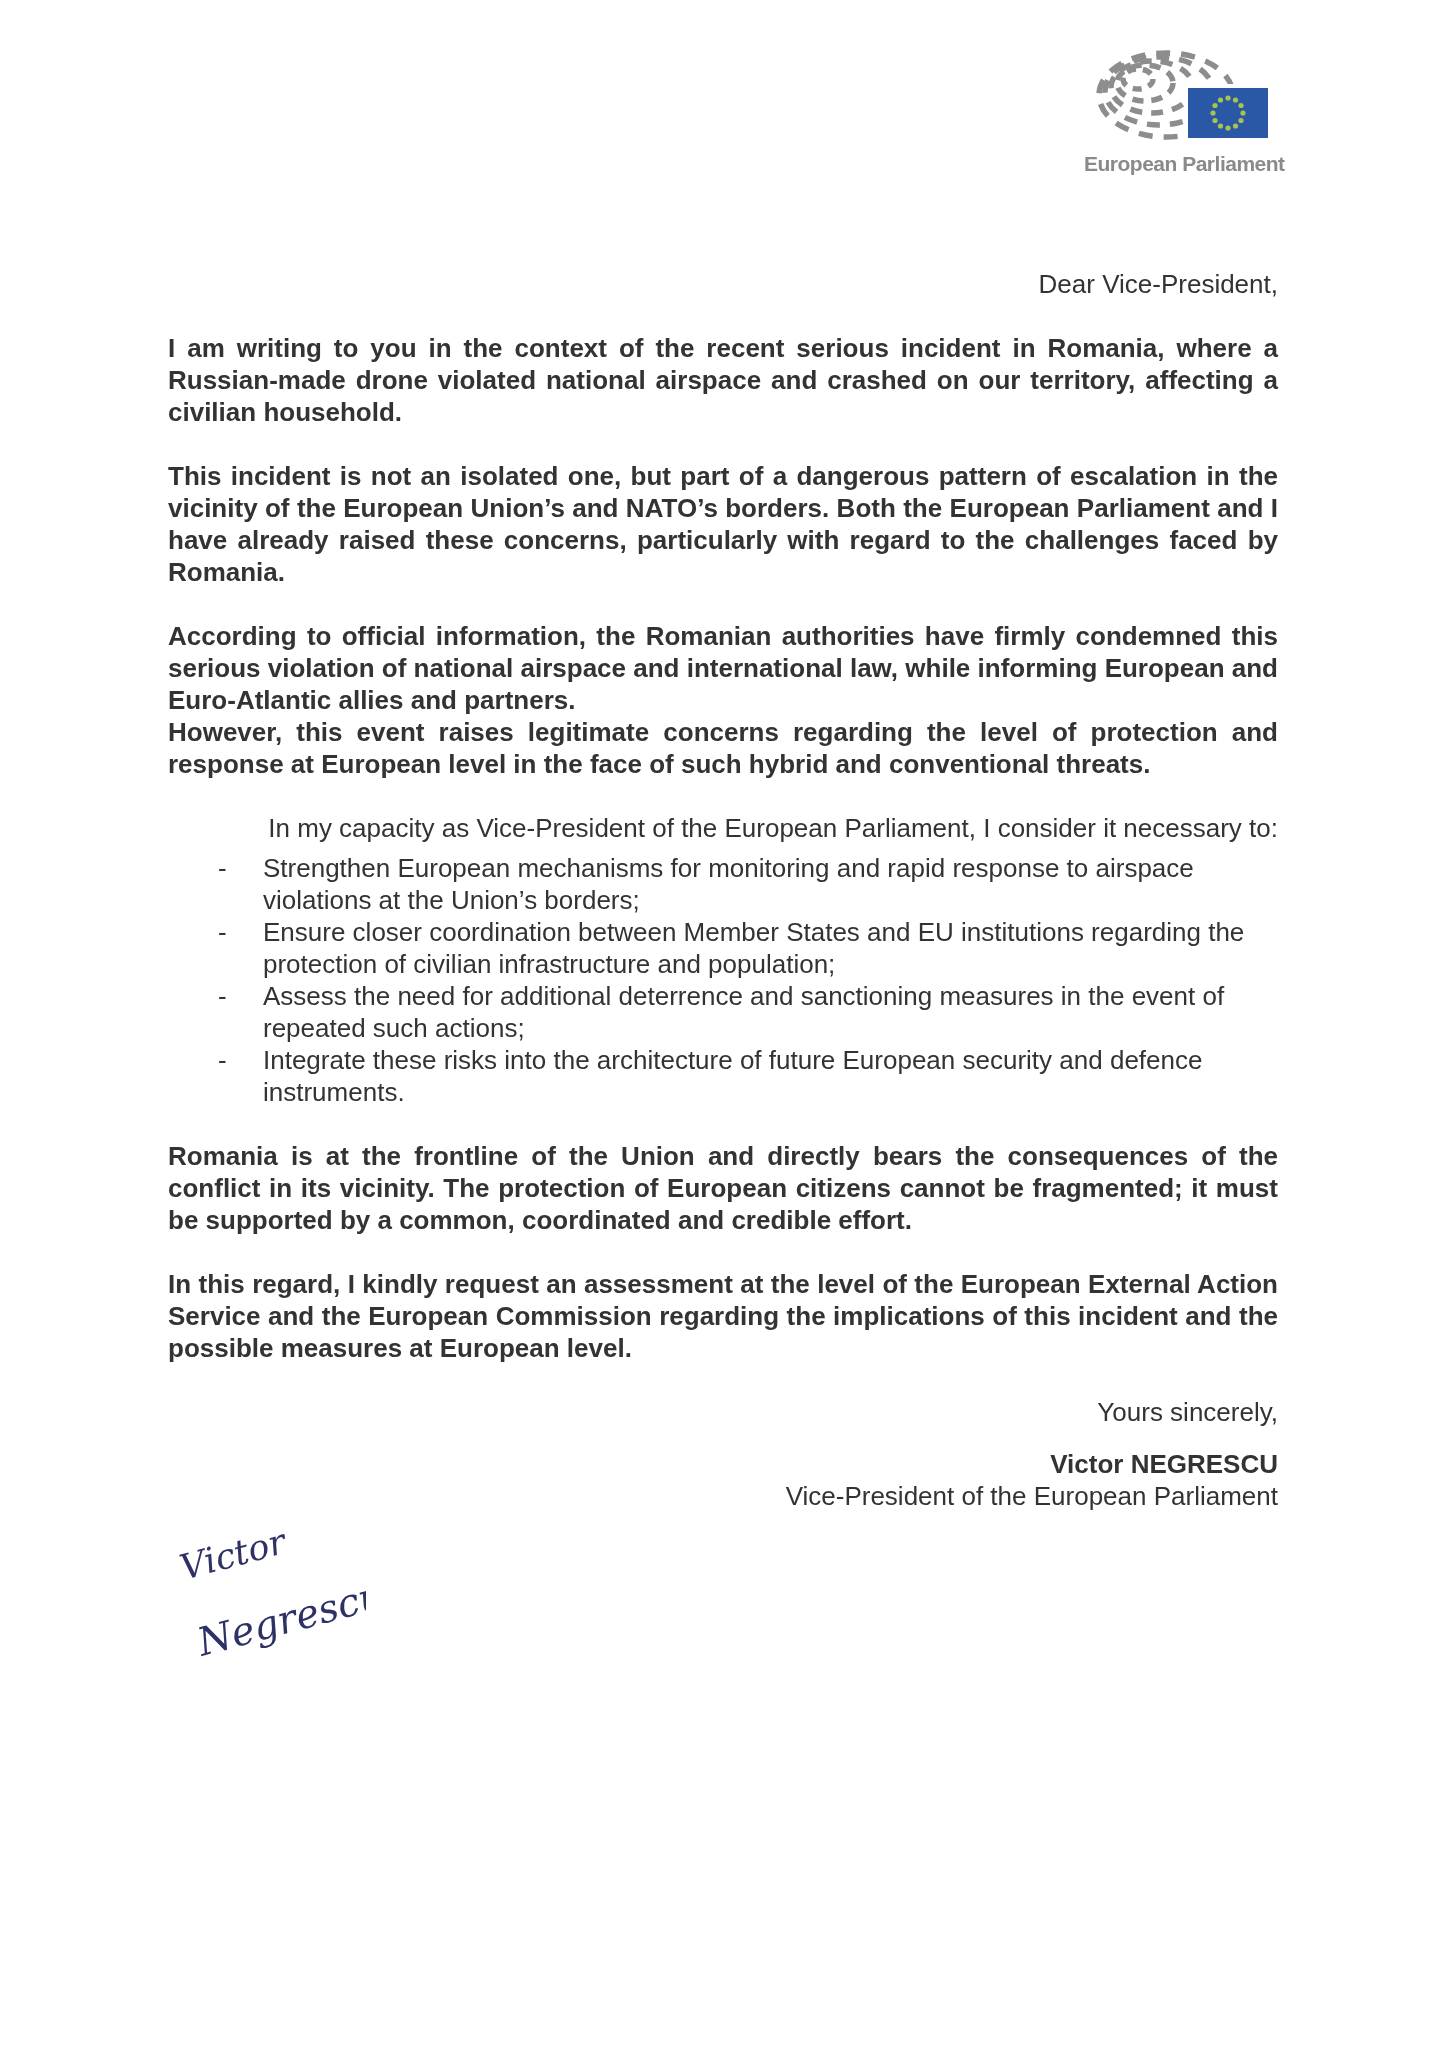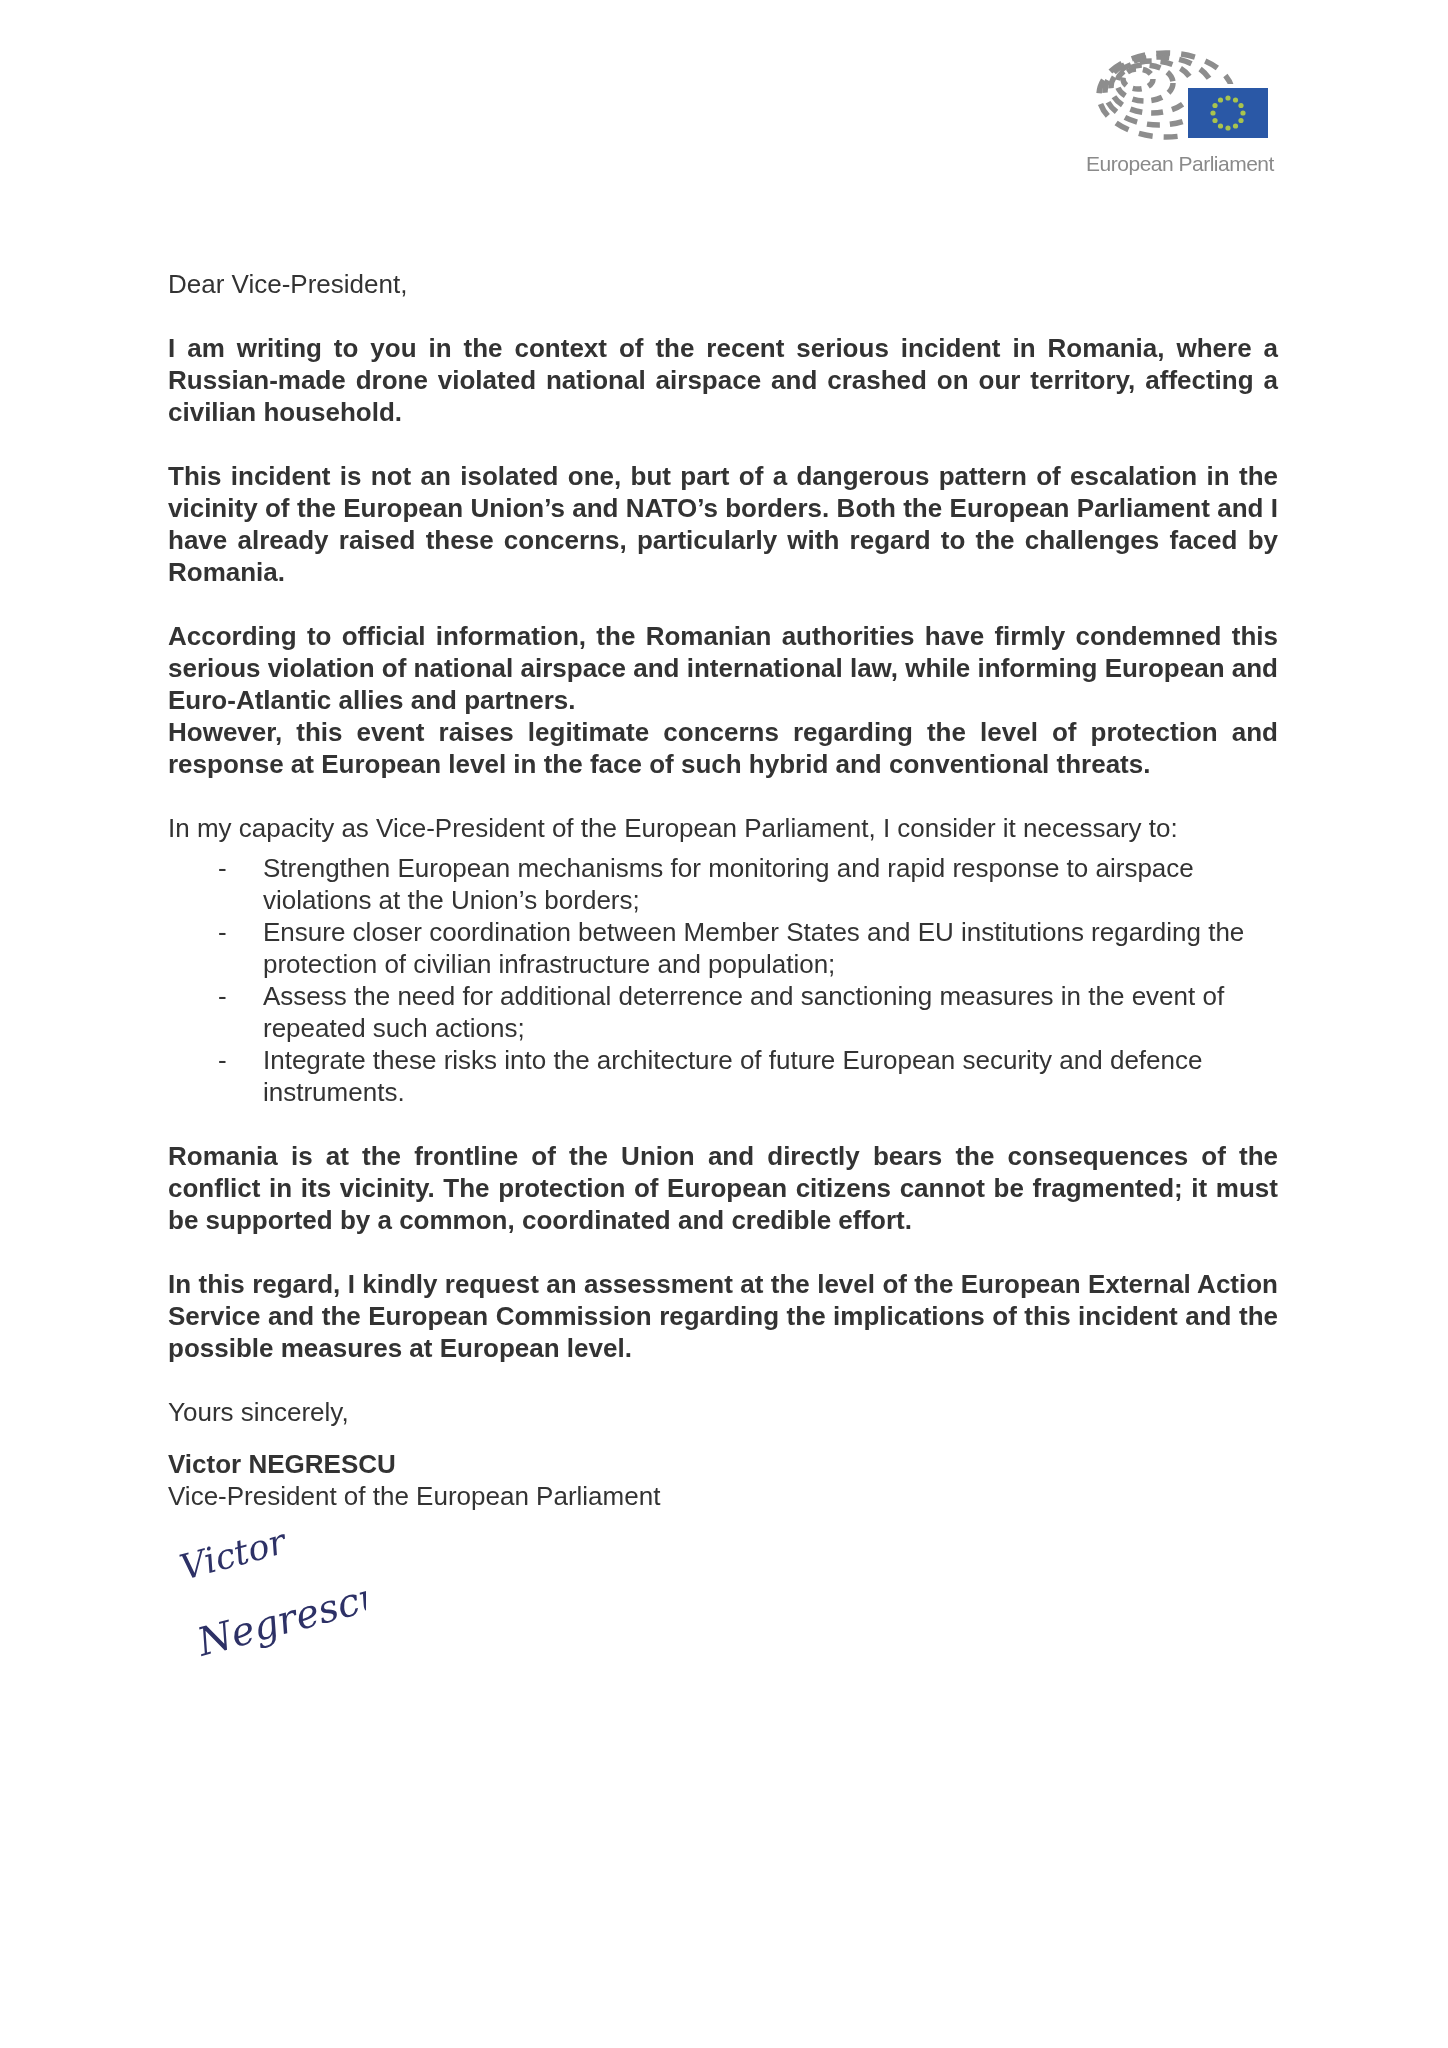--- a/index.html
+++ b/index.html
@@ -17,37 +17,37 @@
     position: absolute;
     left: 1084px;
     top: 40px;
     width: 192px;
     text-align: center;
   }
   .logo-block svg { display: block; margin: 0 auto; }
   .logo-caption {
     margin-top: 8px;
     font-size: 21px;
-    font-weight: normal;
+    font-weight: bold;
     letter-spacing: -0.5px;
     color: #8a8a8a;
     white-space: nowrap;
   }
 
   
   .letter {
     position: absolute;
     left: 168px;
     top: 268px;
     width: 1110px;
     font-size: 26px;
     line-height: 32px;
     color: #333333;
   }
-  .letter p { margin: 0 0 32px 0; }
+  .letter p { margin: 0 0 32px 0; text-align: right; }
   .letter p.just { text-align: justify; font-weight: bold; }
   .letter p.tight { margin-bottom: 0; margin-top: 8px; }
 
   ul.actions {
     list-style: none;
     margin: 8px 0 32px 0;
     padding: 0;
   }
   ul.actions li { position: relative; padding-left: 95px; }
   ul.actions .marker { position: absolute; left: 50px; top: 0; }

